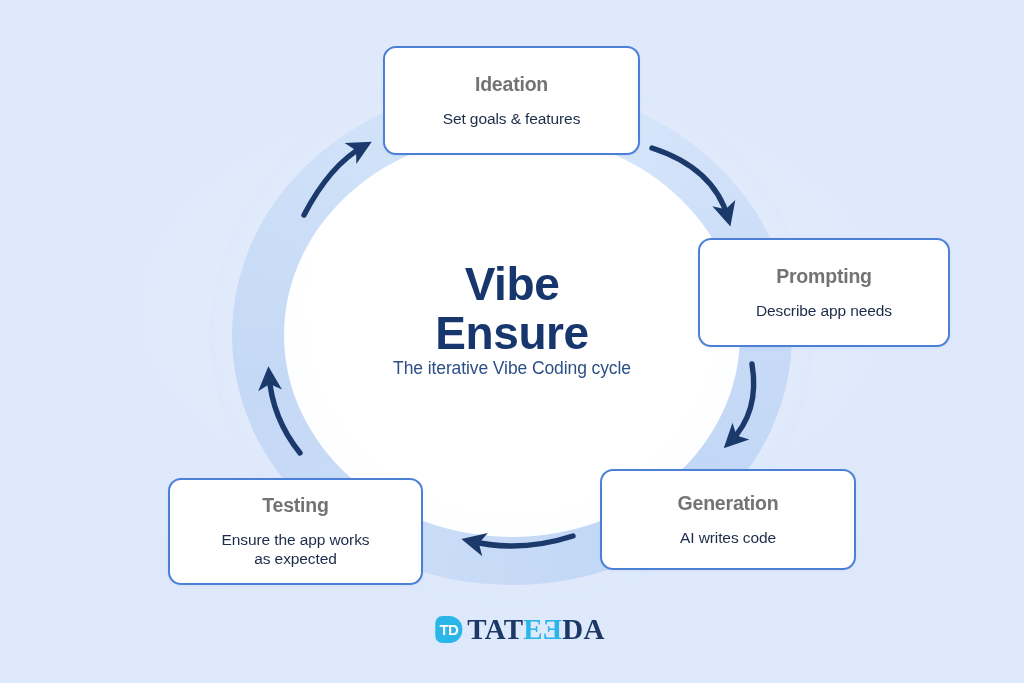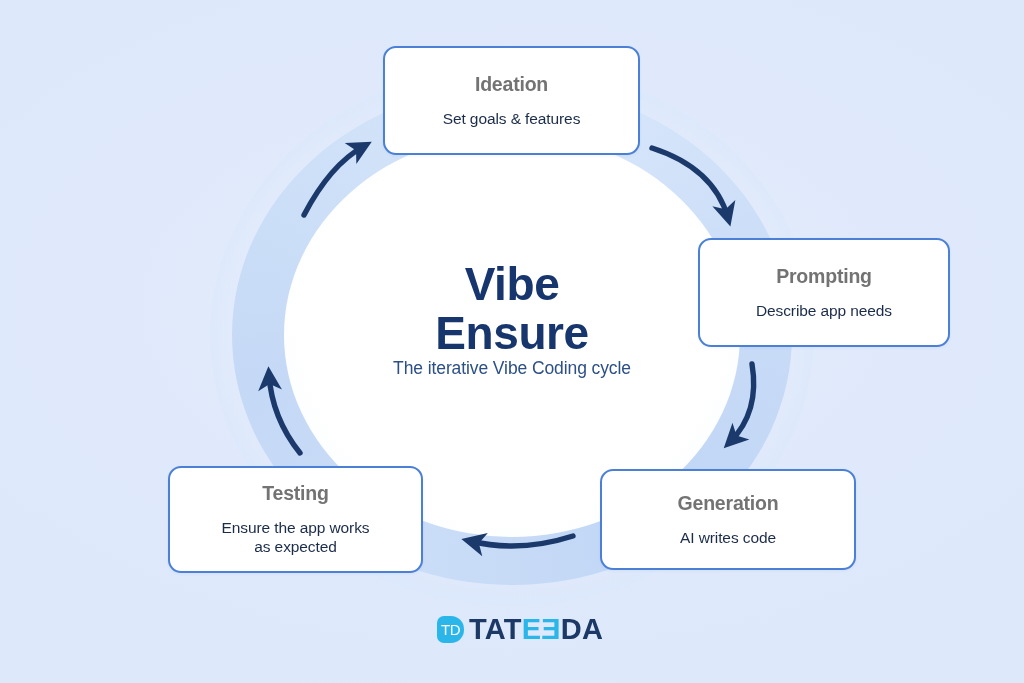--- a/index.html
+++ b/index.html
@@ -114,21 +114,21 @@
     color: #1b2c49;
     line-height: 1.25;
     letter-spacing: -0.1px;
     white-space: pre-line;
   }
   .node.tight .node-desc { margin-top: 12px; }
 
   #node-ideation   { left: 383px; top: 46px;  width: 257px; height: 109px; }
   #node-prompting  { left: 698px; top: 238px; width: 252px; height: 109px; }
   #node-generation { left: 600px; top: 469px; width: 256px; height: 101px; }
-  #node-testing    { left: 168px; top: 466px; width: 255px; height: 107px; align-items: center; }
+  #node-testing    { left: 168px; top: 478px; width: 255px; height: 107px; align-items: center; }
   #node-deployment { left: 72px;  top: 238px; width: 254px; height: 109px; }
 
   
   .arrows {
     position: absolute;
     left: 0; top: 0;
     width: 1024px; height: 683px;
     pointer-events: none;
   }
 
@@ -145,32 +145,33 @@
   .logo-badge {
     width: 27px;
     height: 27px;
     border-radius: 7px 13px 13px 7px;
     background: #2bb6ea;
     display: flex;
     align-items: center;
     justify-content: center;
     color: #ffffff;
     font-size: 15px;
-    font-weight: normal;
+    font-weight: bold;
     letter-spacing: -0.6px;
     line-height: 1;
     margin-left: 16px;
   }
   .logo-text {
     font-size: 29px;
     font-weight: bold;
     color: #1b3866;
     letter-spacing: 0.2px;
     display: flex;
     align-items: center;
+    font-family: Liberation Serif, serif;
   }
   .logo-text .flip {
     display: inline-block;
     transform: scaleX(-1);
     color: #2bb6ea;
   }
   .logo-text .cyan { color: #2bb6ea; }
 </style>
 </head>
 <body>

